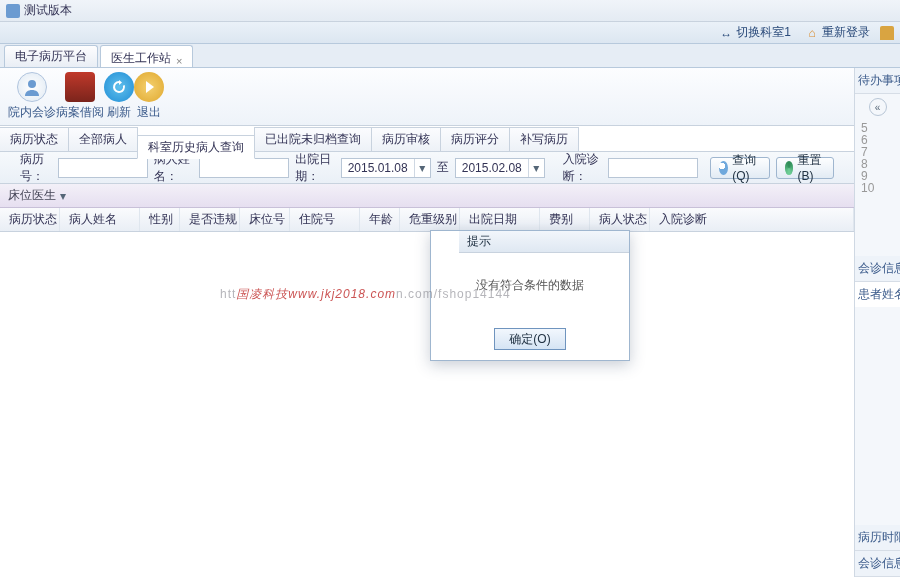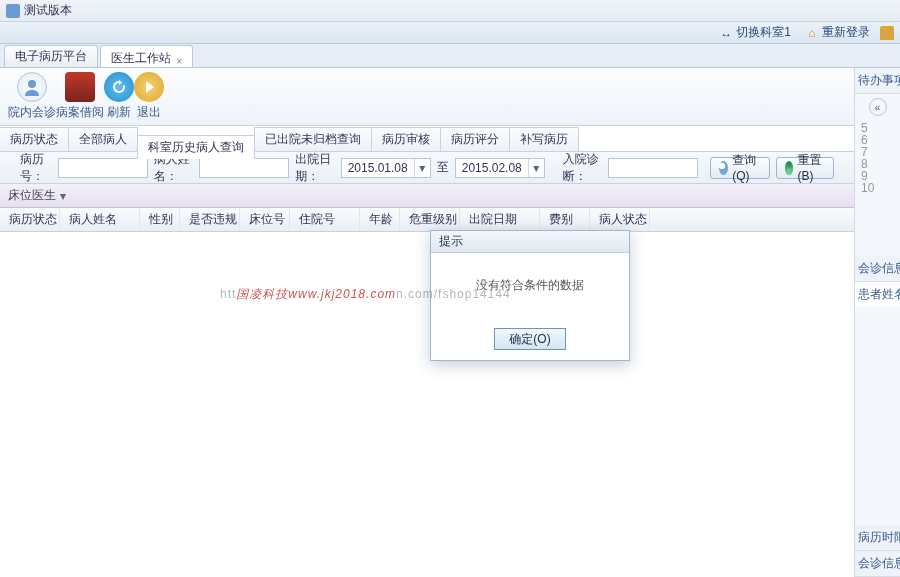--- a/index.html
+++ b/index.html
@@ -51,21 +51,21 @@
 .gridhead { height: 24px; background: linear-gradient(#fafbfd,#e9eef5); border-bottom: 1px solid #c8d2de; display: flex; align-items: center; color: #335; }
 .gh { padding: 0 9px; border-right: 1px solid #dfe6ee; height: 100%; display: flex; align-items: center; white-space: nowrap; }
 
 .gridbody { flex: 1; background: #fff; position: relative; }
 
 .right-panel .sec { padding: 4px 3px; border-bottom: 1px solid #d6dde6; color: #3a5a8a; background: #eef3f9; writing-mode: horizontal-tb; font-size: 12px; text-align: left; overflow: hidden; white-space: nowrap; }
 .right-panel .collapse-ico { width: 18px; height: 18px; margin: 4px auto; border: 1px solid #b8c6d6; border-radius: 50%; display: flex; align-items: center; justify-content: center; color: #567; font-size: 10px; cursor: pointer; }
 .right-panel .nums { font-size: 10px; color: #999; padding: 2px 6px; line-height: 12px; }
 
 .dialog { position: absolute; left: 430px; top: 230px; width: 200px; background: #fff; border: 1px solid #9fb6cf; box-shadow: 0 4px 14px rgba(40,60,90,.25); }
-.dialog .dtitle { height: 22px; background: linear-gradient(#f2f6fb,#dfe8f2); border-bottom: 1px solid #c8d2de; display: flex; align-items: center; padding: 0 8px; color: #234; font-weight: 500; }
+.dialog .dtitle { height: 22px; background: linear-gradient(#f2f6fb,#dfe8f2); border-bottom: 1px solid #c8d2de; display: flex; align-items: center; padding: 0 8px; color: #234; font-weight: 500; margin-left: 28px; }
 .dialog .dbody { padding: 24px 28px; text-align: center; color: #555; }
 .dialog .dfoot { padding: 10px; text-align: center; }
 .dialog .dfoot button { height: 22px; padding: 0 14px; border: 1px solid #6f94be; background: linear-gradient(#f2f7fd,#d5e4f4); cursor: pointer; color: #234; }
 
 .watermark { position: absolute; left: 220px; top: 275px; font-size: 26px; font-family: Georgia, serif; color: rgba(120,120,130,.55); letter-spacing: 1px; pointer-events: none; }
 .watermark .red { color: rgba(190,40,40,.8); font-style: italic; }
 </style>
 </head>
 <body>
 
@@ -195,20 +195,21 @@
       <div class="gh" style="width:80px">病人姓名</div>
       <div class="gh" style="width:40px">性别</div>
       <div class="gh" style="width:60px">是否违规</div>
       <div class="gh" style="width:50px">床位号</div>
       <div class="gh" style="width:70px">住院号</div>
       <div class="gh" style="width:40px">年龄</div>
       <div class="gh" style="width:60px">危重级别</div>
       <div class="gh" style="width:80px">出院日期</div>
       <div class="gh" style="width:50px">费别</div>
       <div class="gh" style="width:60px">病人状态</div>
+      <div class="gh" style="flex:1">入院诊断</div>
     </div>
 
     <div class="gridbody"></div>
 
   </div>
 
   <div class="right-panel">
     <div class="sec">待办事项</div>
     <div class="collapse-ico">«</div>
     <div class="nums">

